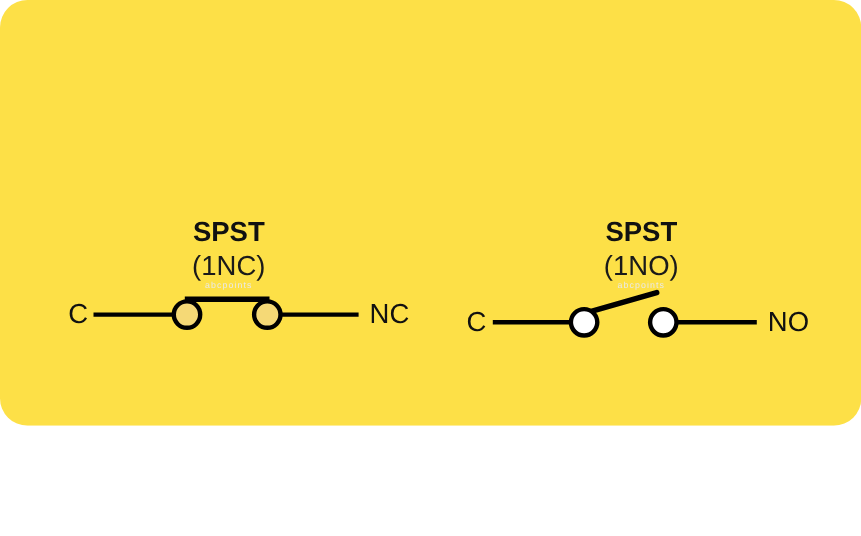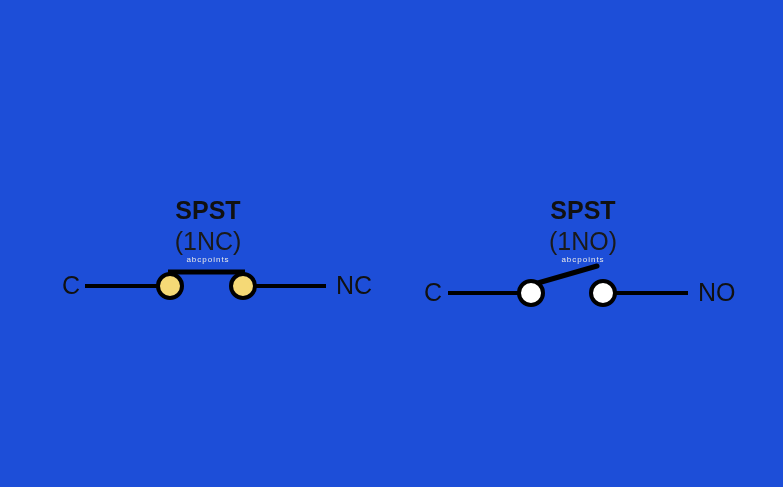--- a/index.html
+++ b/index.html
@@ -7,23 +7,24 @@
     margin: 0;
     padding: 0;
     background: #ffffff;
   }
   body {
     font-family: "Liberation Sans", sans-serif;
   }
   #canvas {
     position: relative;
     width: 783px;
-    height: 487px;
-    background: #1d4ed8;
+    height: 387px;
+    background: #fde047;
     overflow: hidden;
+    border-radius: 25px;
   }
   #diagram-svg {
     position: absolute;
     left: 0;
     top: 0;
     width: 783px;
     height: 487px;
     display: block;
   }
   .title-main {

